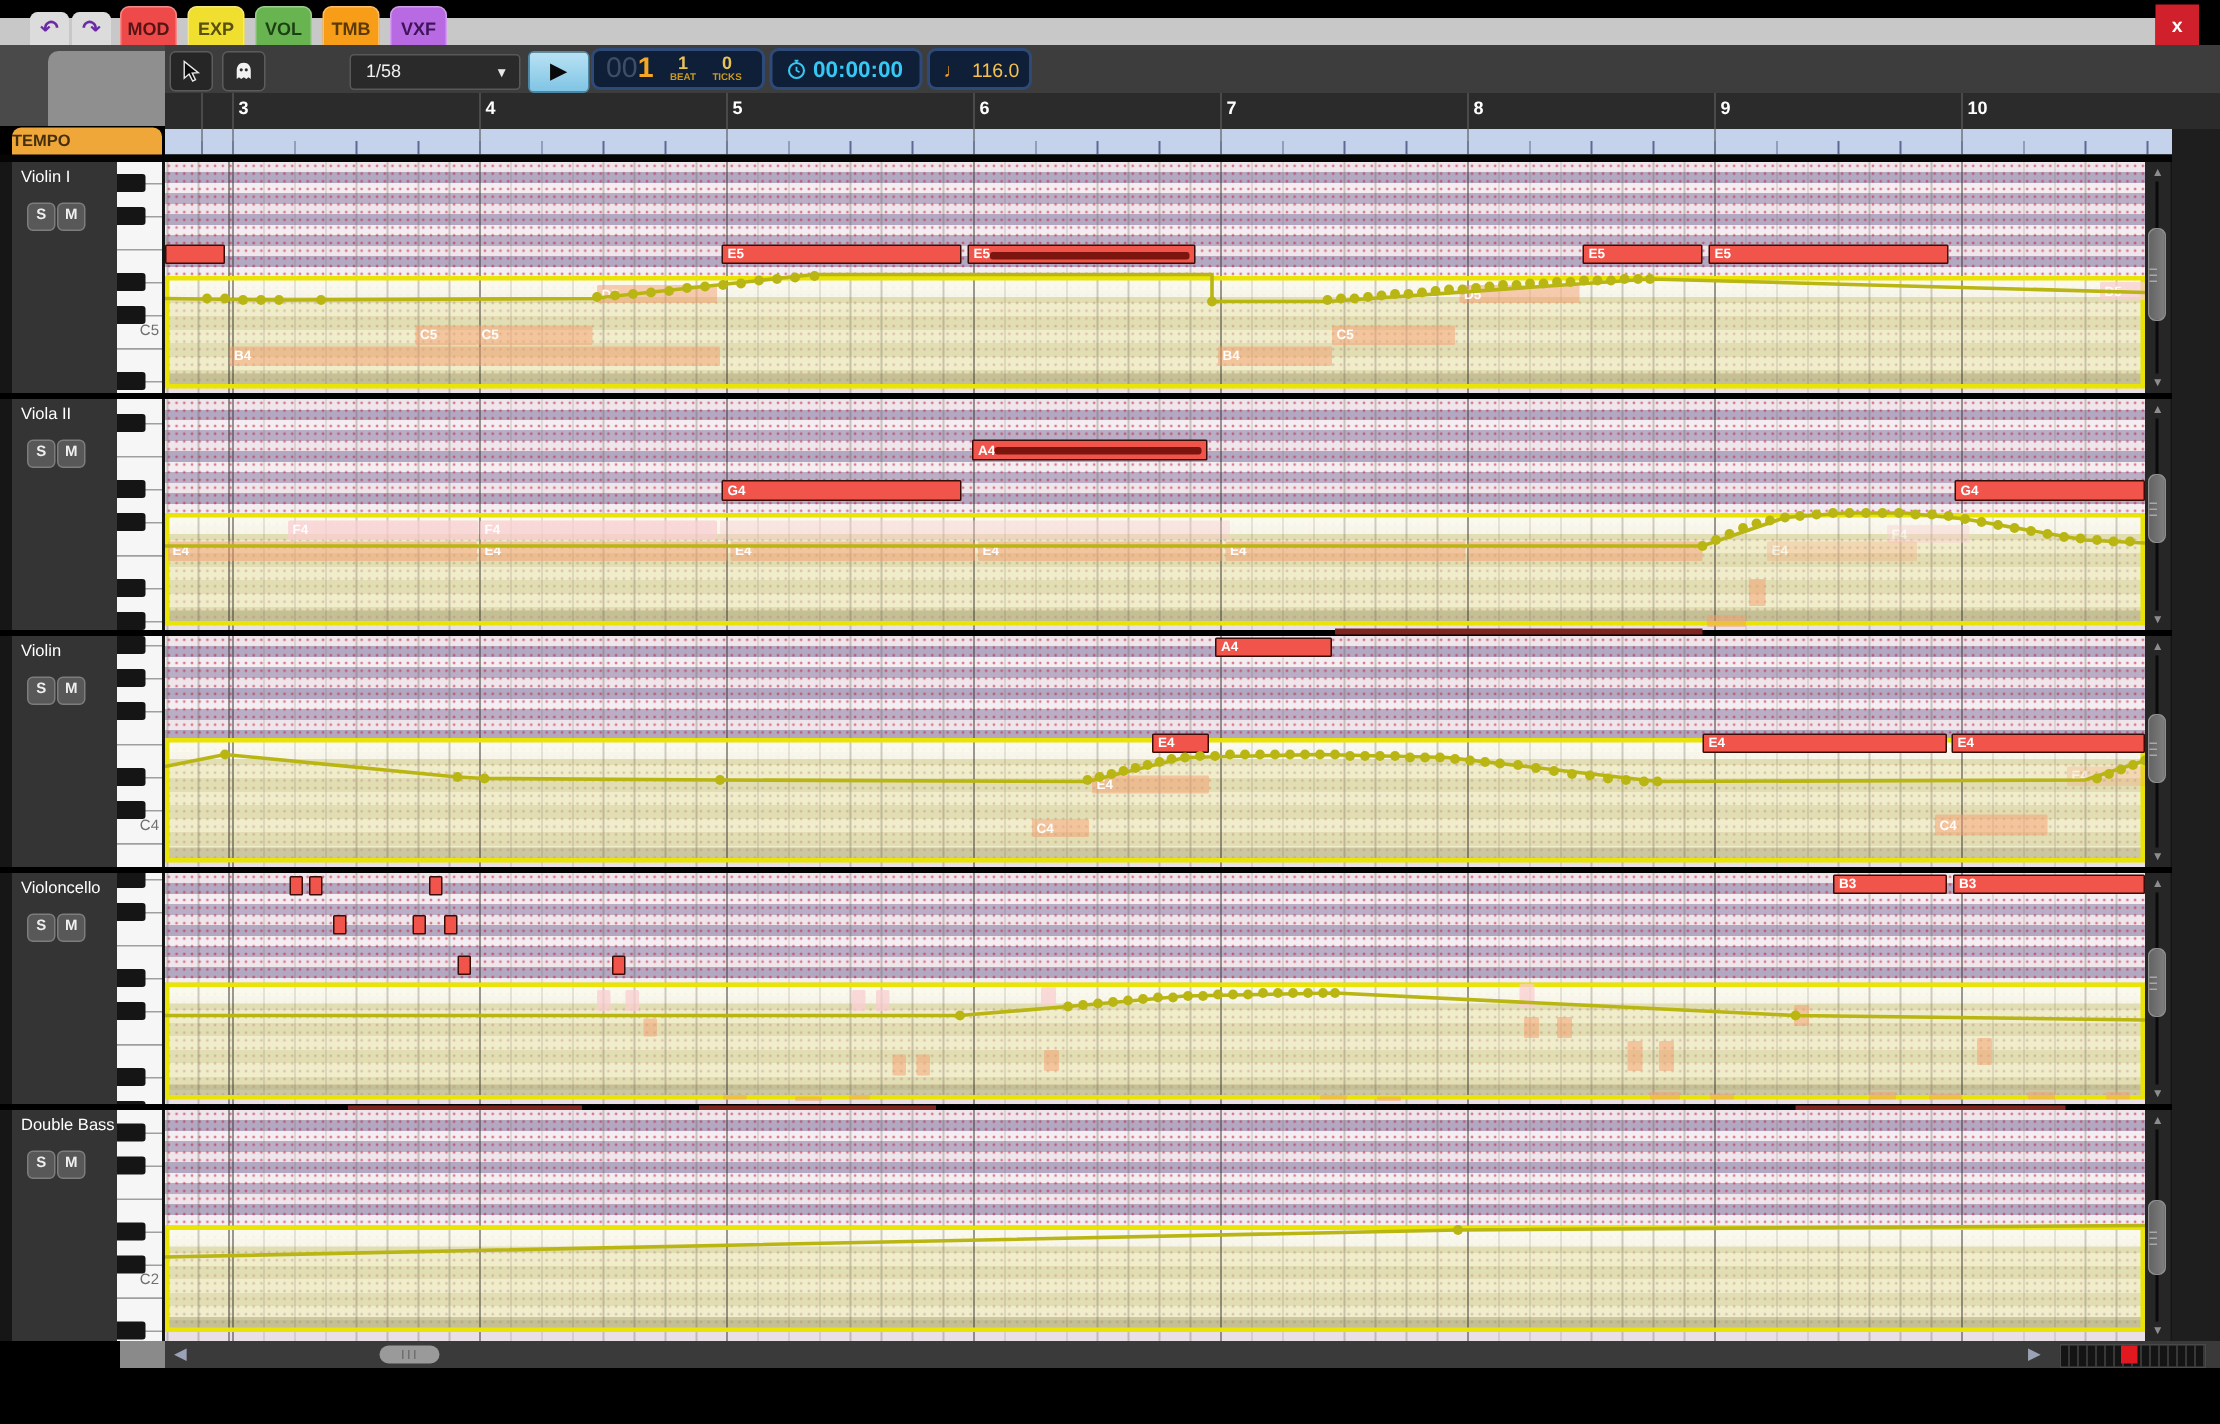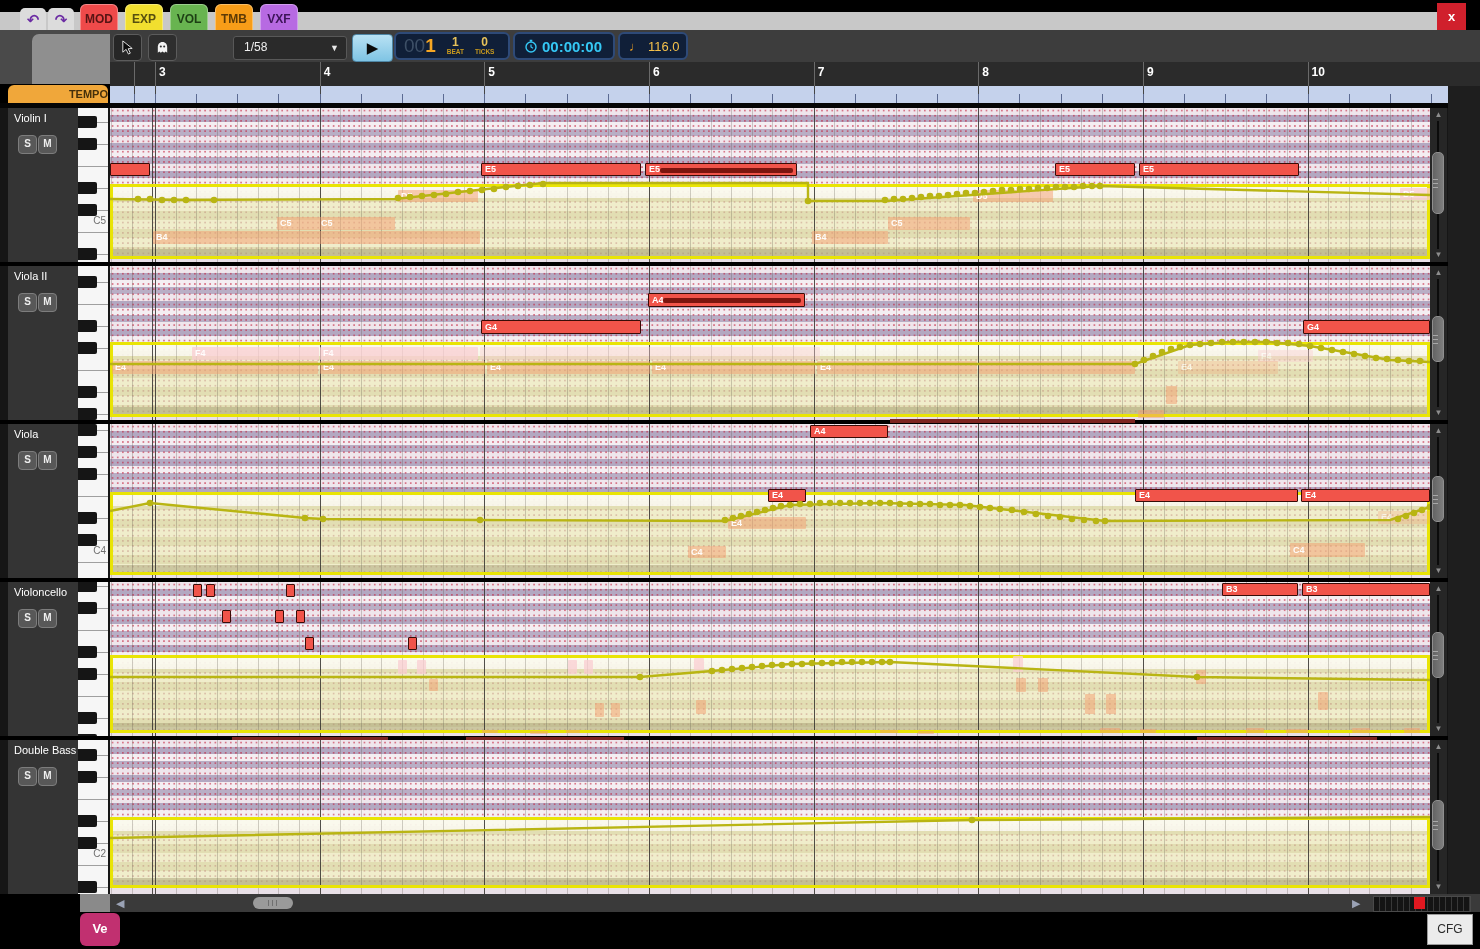--- a/index.html
+++ b/index.html
@@ -50,21 +50,21 @@
     background-position:45px 0;}
   #ruler-right{position:absolute;left:1448px;top:62px;width:32px;height:24px;background:#2b2b2b;}
   .measure-num{position:absolute;top:3px;color:#fff;font-size:12px;font-weight:bold;}
   #beat-strip{position:absolute;left:110px;top:86px;width:1338px;height:17px;background:#c5d2ec;overflow:hidden;
     background-image:repeating-linear-gradient(90deg,#454545 0 1px,transparent 1px 164.66px);
     background-position:45px 0;}
   #beat-ticks{position:absolute;left:0;bottom:0;width:100%;height:9px;
     background-image:repeating-linear-gradient(90deg,#5b6a92 0 1px,transparent 1px 41.165px);
     background-position:45px 0;}
   #tempo-tab{position:absolute;left:8px;top:85px;width:100px;height:19px;background:#f0a73a;
-    border-radius:6px 6px 0 0;color:#45300b;font-weight:bold;font-size:11px;text-align:right;line-height:19px;}
+    border-radius:6px 6px 0 0;color:#45300b;font-weight:bold;font-size:11px;text-align:left;line-height:19px;}
   #black-strip{position:absolute;left:0;top:103px;width:1448px;height:5px;background:#050505;}
   #right-col{position:absolute;left:1448px;top:86px;width:32px;height:826px;background:#1e1e1e;}
 
   
   .lane{position:absolute;left:0;width:1448px;height:154px;background:#161616;}
   .track-header{position:absolute;left:8px;top:0;width:70px;height:100%;background:#343434;overflow:hidden;}
   .track-name{position:absolute;left:6px;top:4px;width:66px;color:#fff;font-size:11px;font-weight:normal;white-space:nowrap;overflow:hidden;}
   .sm-btn{position:absolute;top:27px;width:17px;height:17px;background:#585858;border:1px solid #7d7d7d;
     border-radius:4px;color:#efefef;font-size:10px;font-weight:bold;text-align:center;line-height:16px;}
   .keyboard{position:absolute;left:78px;top:0;width:30px;height:100%;background:#f6f6f6;overflow:hidden;}
@@ -388,21 +388,21 @@
           <div class="vs-arrow" style="bottom: 1px;">▼</div>
           <div class="vs-track"></div>
           <div class="vs-thumb" style="top: 50px; height: 46px;"></div>
           <div class="vs-grip" style="top: 69px;"></div>
           <div class="vs-grip" style="top: 73px;"></div>
           <div class="vs-grip" style="top: 77px;"></div>
         </div>
       </div>
       <div class="lane" style="top: 424px;">
         <div class="track-header">
-          <div class="track-name">Viola</div>
+          <div class="track-name">Violin</div>
           <div class="sm-btn" style="left: 10px;">S</div>
           <div class="sm-btn" style="left: 30px;">M</div>
         </div>
         <div class="keyboard">
           <div class="white-sep" style="top: 6px;"></div>
           <div class="white-sep" style="top: 28px;"></div>
           <div class="white-sep" style="top: 50px;"></div>
           <div class="white-sep" style="top: 72px;"></div>
           <div class="white-sep" style="top: 94px;"></div>
           <div class="white-sep" style="top: 116px;"></div>
@@ -652,18 +652,14 @@
     <div id="hs-thumb">
       <span class="hs-grip" style="left:15px;"></span>
         <span class="hs-grip" style="left:19px;"></span>
         <span class="hs-grip" style="left:23px;"></span>
     </div>
     <span class="hs-arrow" style="left:1242px;">▶</span>
     <div id="zoom-strip">
       <div id="zoom-red"></div>
     </div>
   </div>
-  <div id="bottom-bar">
-    <div id="ve-btn">Ve</div>
-    <div id="cfg-btn">CFG</div>
-  </div>
 
 </div>
 
 </body></html>

